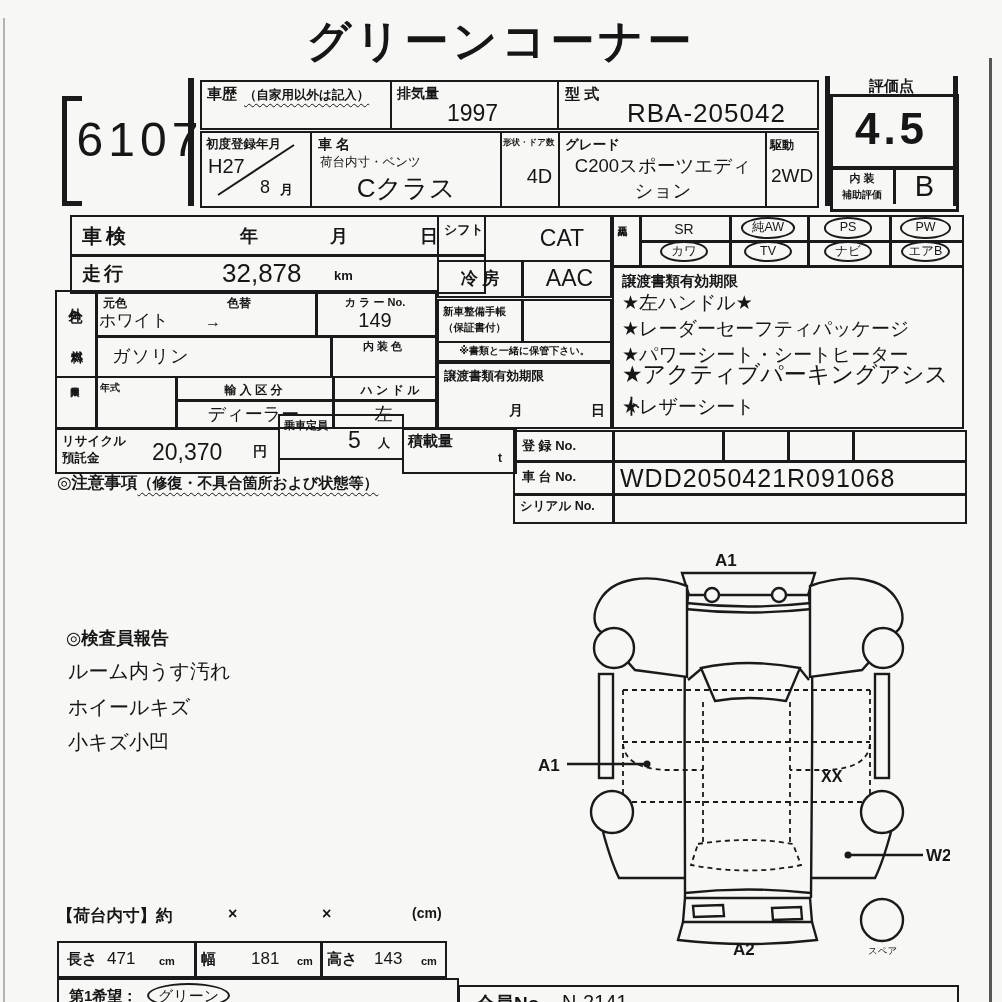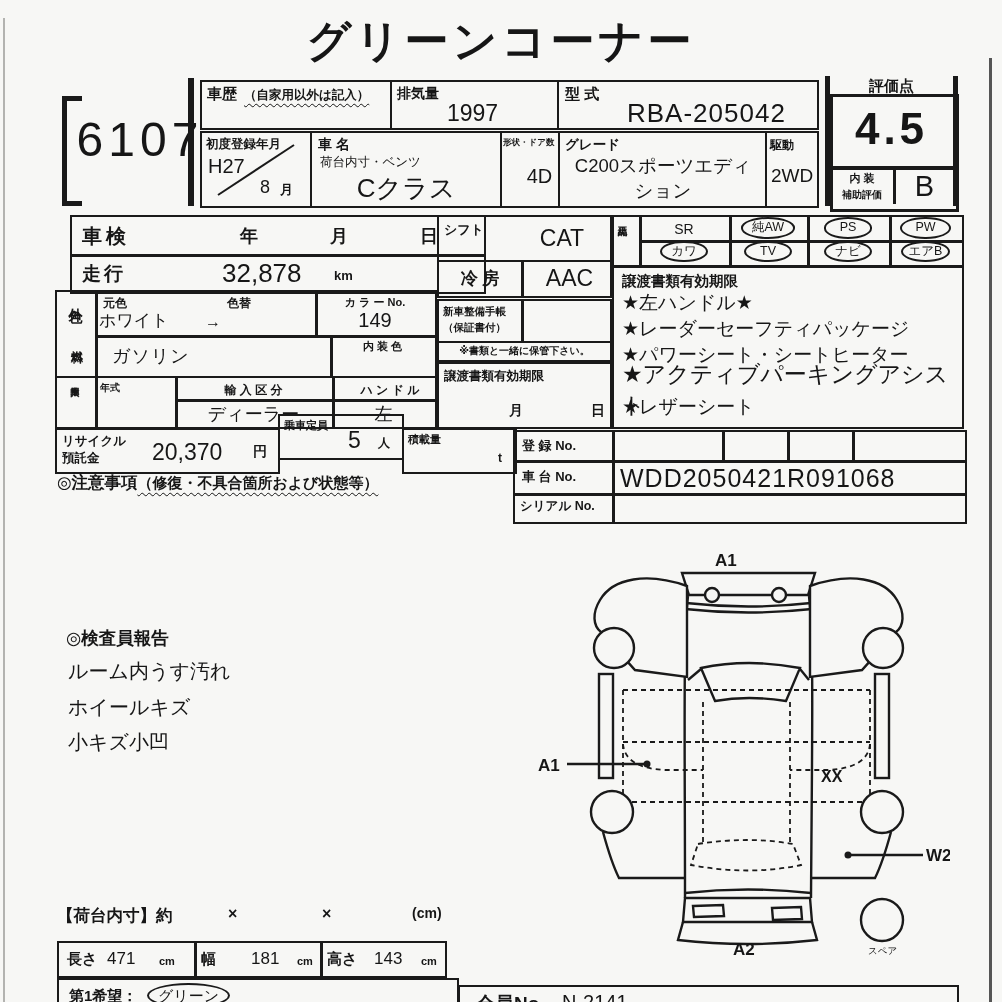--- a/index.html
+++ b/index.html
@@ -199,21 +199,21 @@
     <span class="abs bold" style="left:5px;top:20px;font-size:12.5px;">預託金</span>
     <span class="abs" style="left:95px;top:9px;font-size:23px;">20,370</span>
     <span class="abs bold" style="left:196px;top:13px;font-size:14px;">円</span>
   </div>
   <div class="abs b" style="left:278px;top:414px;width:122px;height:42px;text-align:center;">
     <span class="abs bold" style="left:4px;top:2px;font-size:11px;">乗車定員</span>
     <span class="abs" style="left:68px;top:11px;font-size:23px;">5</span>
     <span class="abs bold" style="left:98px;top:19px;font-size:12px;">人</span>
   </div>
   <div class="abs b" style="left:402px;top:428px;width:111px;height:42px;">
-    <span class="abs bold" style="left:4px;top:2px;font-size:11px;">積載量</span>
+    <span class="abs bold" style="left:4px;top:2px;font-size:15px;">積載量</span>
     <span class="abs bold" style="left:94px;top:21px;font-size:12px;">t</span>
   </div>
 
   <div class="abs" style="left:57px;top:472px;font-size:16.5px;">
     <span class="bold">◎注意事項</span><span class="bold wavy" style="font-size:15px;">（修復・不具合箇所および状態等）</span>
   </div>
 
   <div class="abs b" style="left:513px;top:430px;width:450px;height:90px;">
     <div class="vline" style="left:97px;top:0;height:100%;"></div>
     <div class="hline" style="left:0;top:28px;width:100%;"></div>

